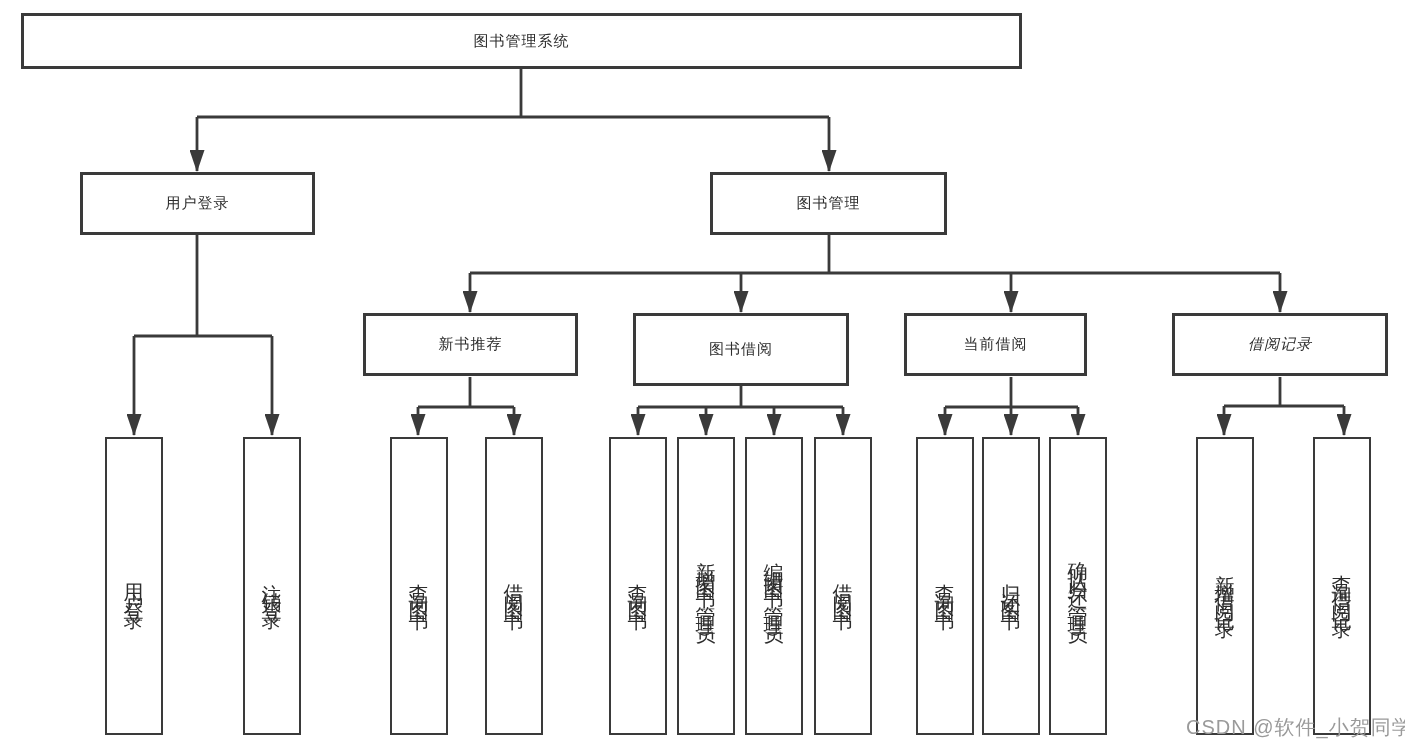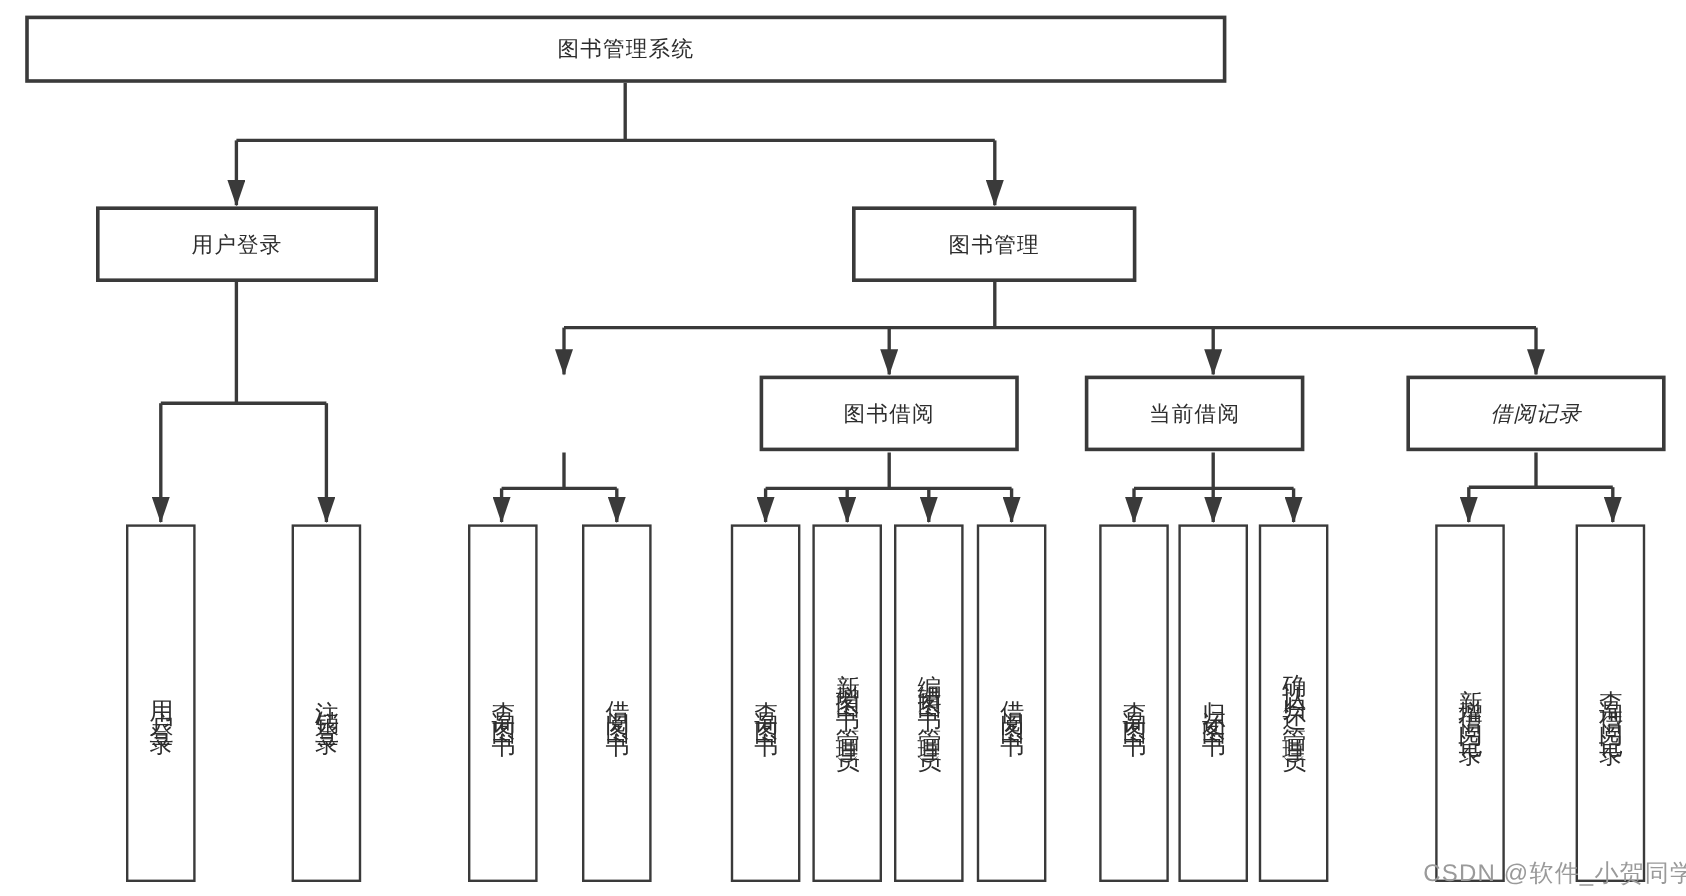--- a/index.html
+++ b/index.html
@@ -19,21 +19,21 @@
   svg.connectors{position:absolute;left:0;top:0;z-index:0;}
   svg.connectors path{stroke:var(--line);fill:none;}
   #ah path{fill:var(--line);stroke:none;}
   .box{
     position:absolute;
     box-sizing:border-box;
     background:#fff;
     border:3px solid var(--line);
     display:flex;align-items:center;justify-content:center;
     color:var(--text);
-    font-size:18px;
+    font-size:15px;
     z-index:1;
     letter-spacing:1px;
   }
   .leaf{border-width:2.5px;font-size:20px;}
   .leaf .vtext{
     writing-mode:vertical-rl;
     line-height:1;
     letter-spacing:9px;
   }
   .watermark{
@@ -91,21 +91,24 @@
     <span>图书管理系统</span>
   </div>
 
   <div class="box" style="left:80px;top:172px;width:235px;height:63px;">
     <span>用户登录</span>
   </div>
   <div class="box" style="left:710px;top:172px;width:237px;height:63px;">
     <span>图书管理</span>
   </div>
 
-  <div class="box" style="left:633px;top:313px;width:216px;height:63px;">
+  <div class="box" style="left:363px;top:313px;width:215px;height:63px;">
+    <span>新书推荐</span>
+  </div>
+  <div class="box" style="left:633px;top:313px;width:216px;height:73px;">
     <span>图书借阅</span>
   </div>
   <div class="box" style="left:904px;top:313px;width:183px;height:63px;">
     <span>当前借阅</span>
   </div>
   <div class="box" style="left:1172px;top:313px;width:216px;height:63px;font-style:italic;">
     <span>借阅记录</span>
   </div>
 
   <div class="box leaf" style="left:105px;top:437px;width:58px;height:298px;">

